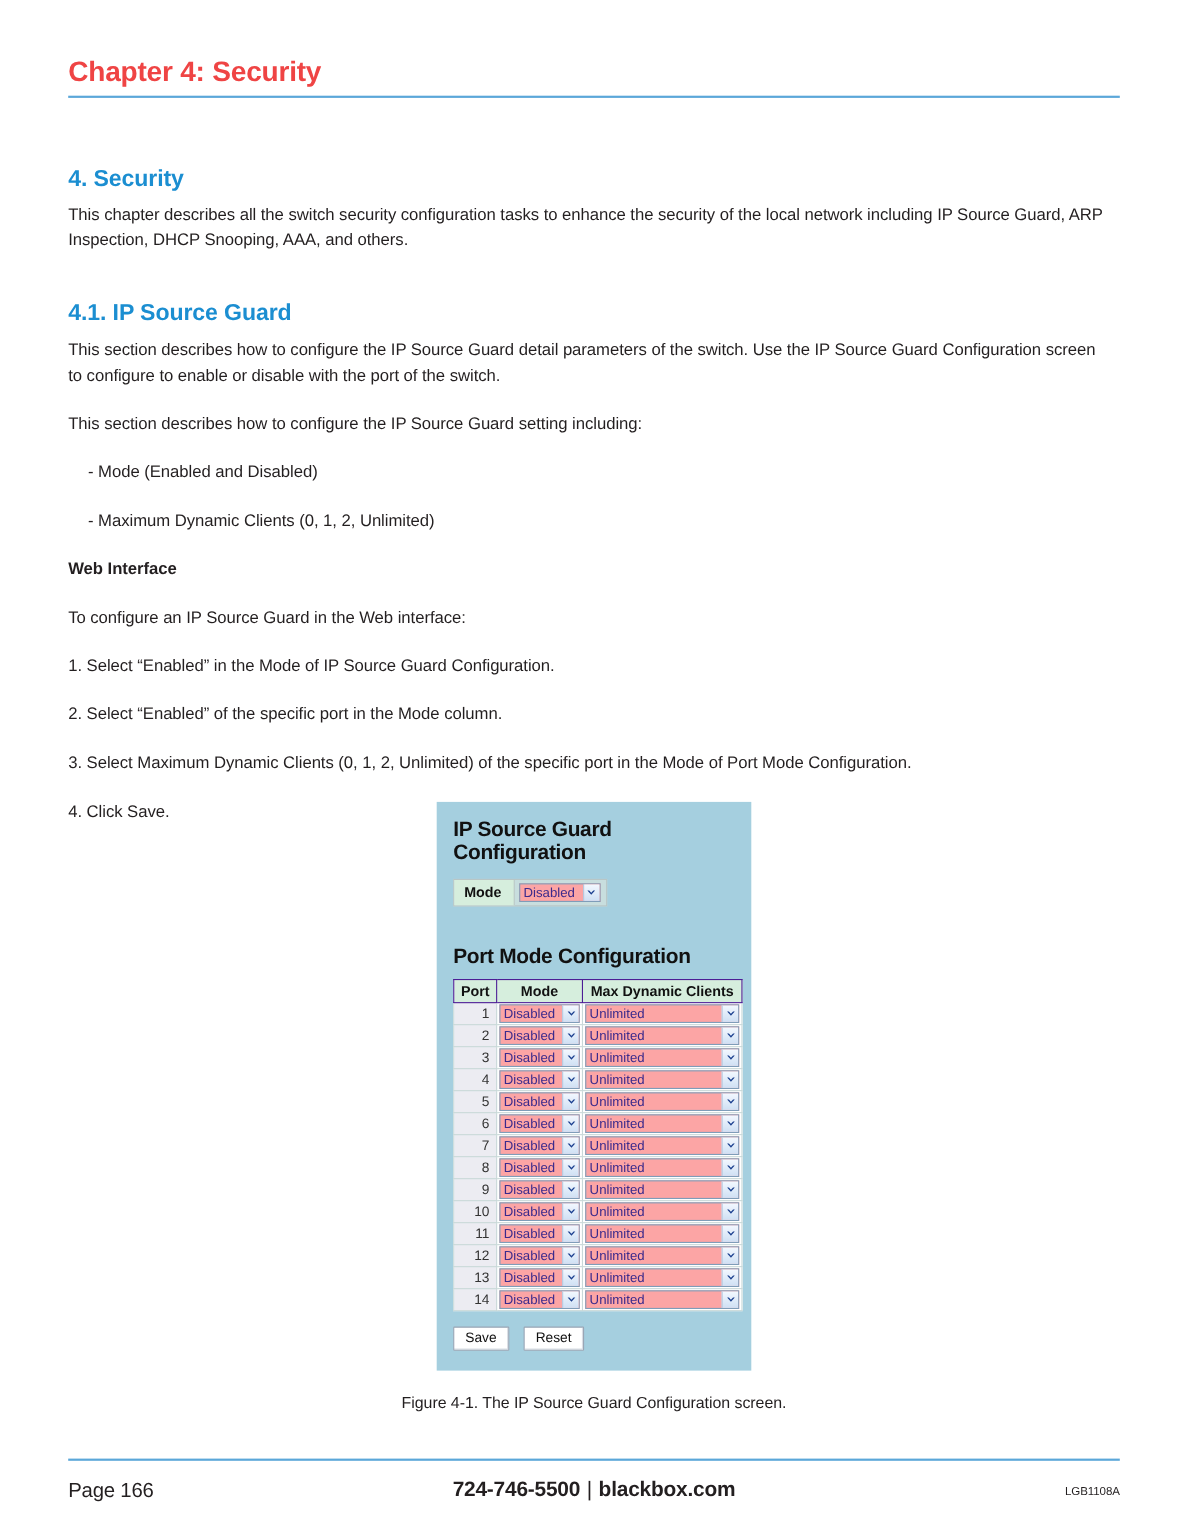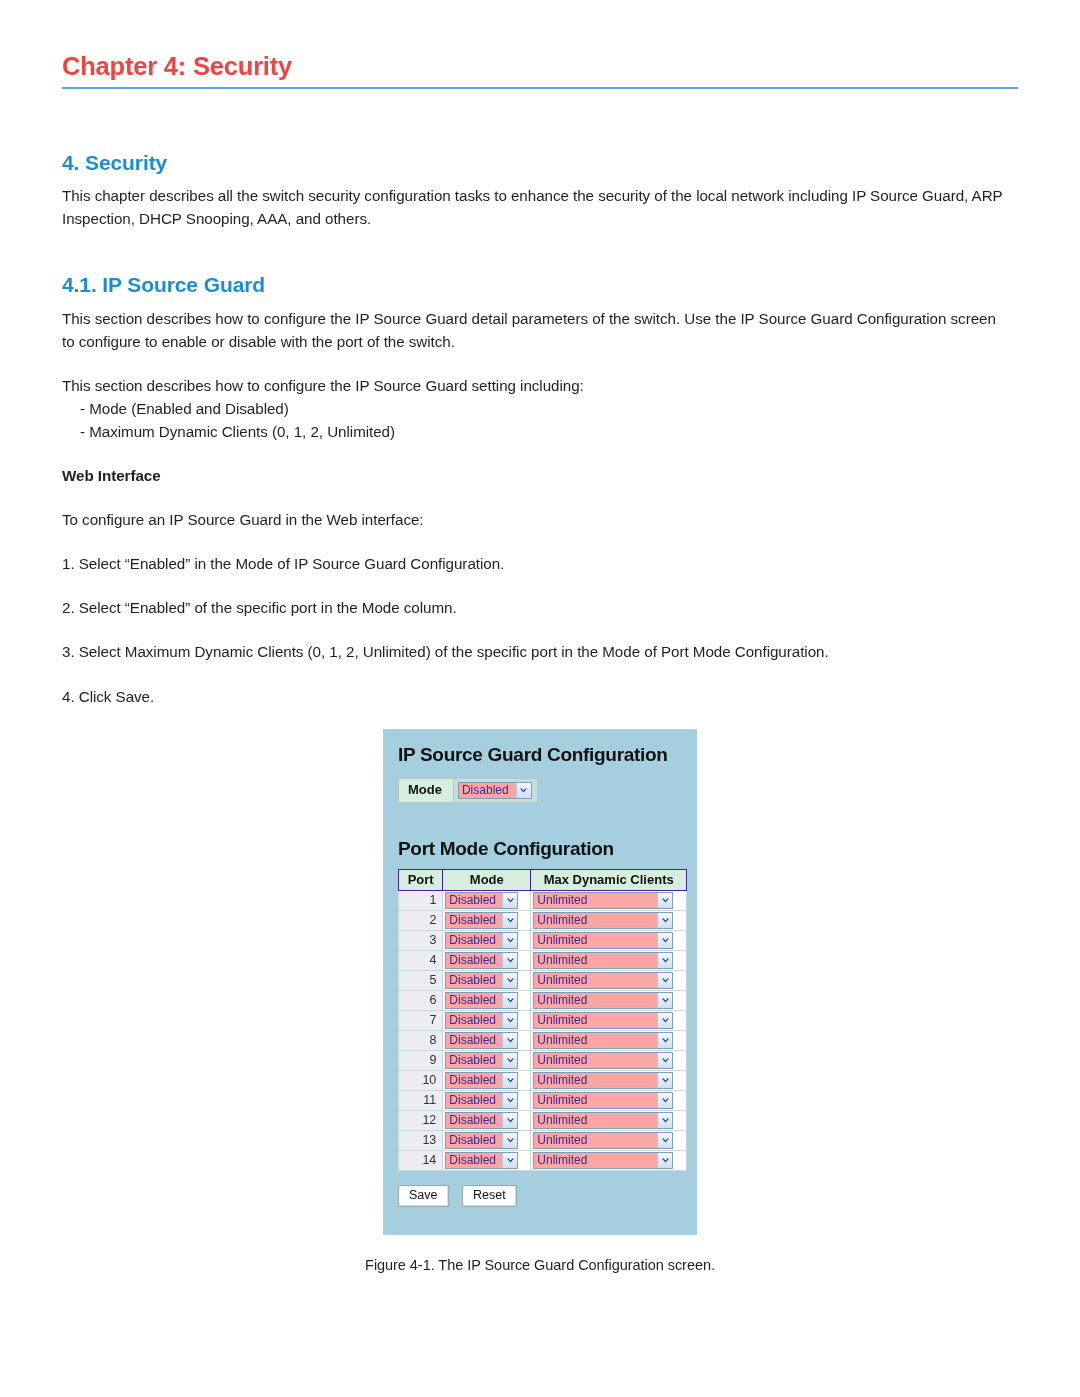--- a/index.html
+++ b/index.html
@@ -74,43 +74,44 @@
     font-size: 15.2px;
     line-height: 1.52;
     margin: 0;
     color: #231f20;
     letter-spacing: -0.05px;
   }
   p.gap {
     margin-top: 21px;
   }
   p.bullet {
+    margin-top: 21px;
     padding-left: 18px;
   }
   p.step {
     margin-top: 21px;
   }
   .bold-label {
     font-weight: 700;
   }
 
   
   .figure-wrap {
     position: absolute;
     left: 0;
     top: 729px;
     width: 1080px;
     text-align: center;
   }
   .ui-panel {
     display: inline-block;
-    width: 314px;
+    width: 286px;
     background: #a5cfdf;
     text-align: left;
-    padding: 16px 0 28px 0;
+    padding: 16px 0 18px 0;
     box-sizing: border-box;
   }
   .ui-inner {
     padding-left: 15px;
     padding-right: 10px;
   }
   .ui-h1 {
     font-family: "Liberation Sans", sans-serif;
     font-size: 19px;
     font-weight: 700;
@@ -633,14 +634,24 @@
           <span class="ui-btn">Save</span>
           <span class="ui-btn">Reset</span>
         </div>
 
       </div>
     </div>
 
     <div class="figure-caption">Figure 4-1. The IP Source Guard Configuration screen.</div>
   </div>
 
+  <div class="footer">
+    <div class="footer-rule"></div>
+    <div class="footer-row">
+      <div class="footer-page">Page 166</div>
+      <div class="footer-center">
+        <span>724-746-5500</span><span class="sep">|</span><span>blackbox.com</span>
+      </div>
+      <div class="footer-code">LGB1108A</div>
+    </div>
+  </div>
 
 </div>
 
 </body></html>

